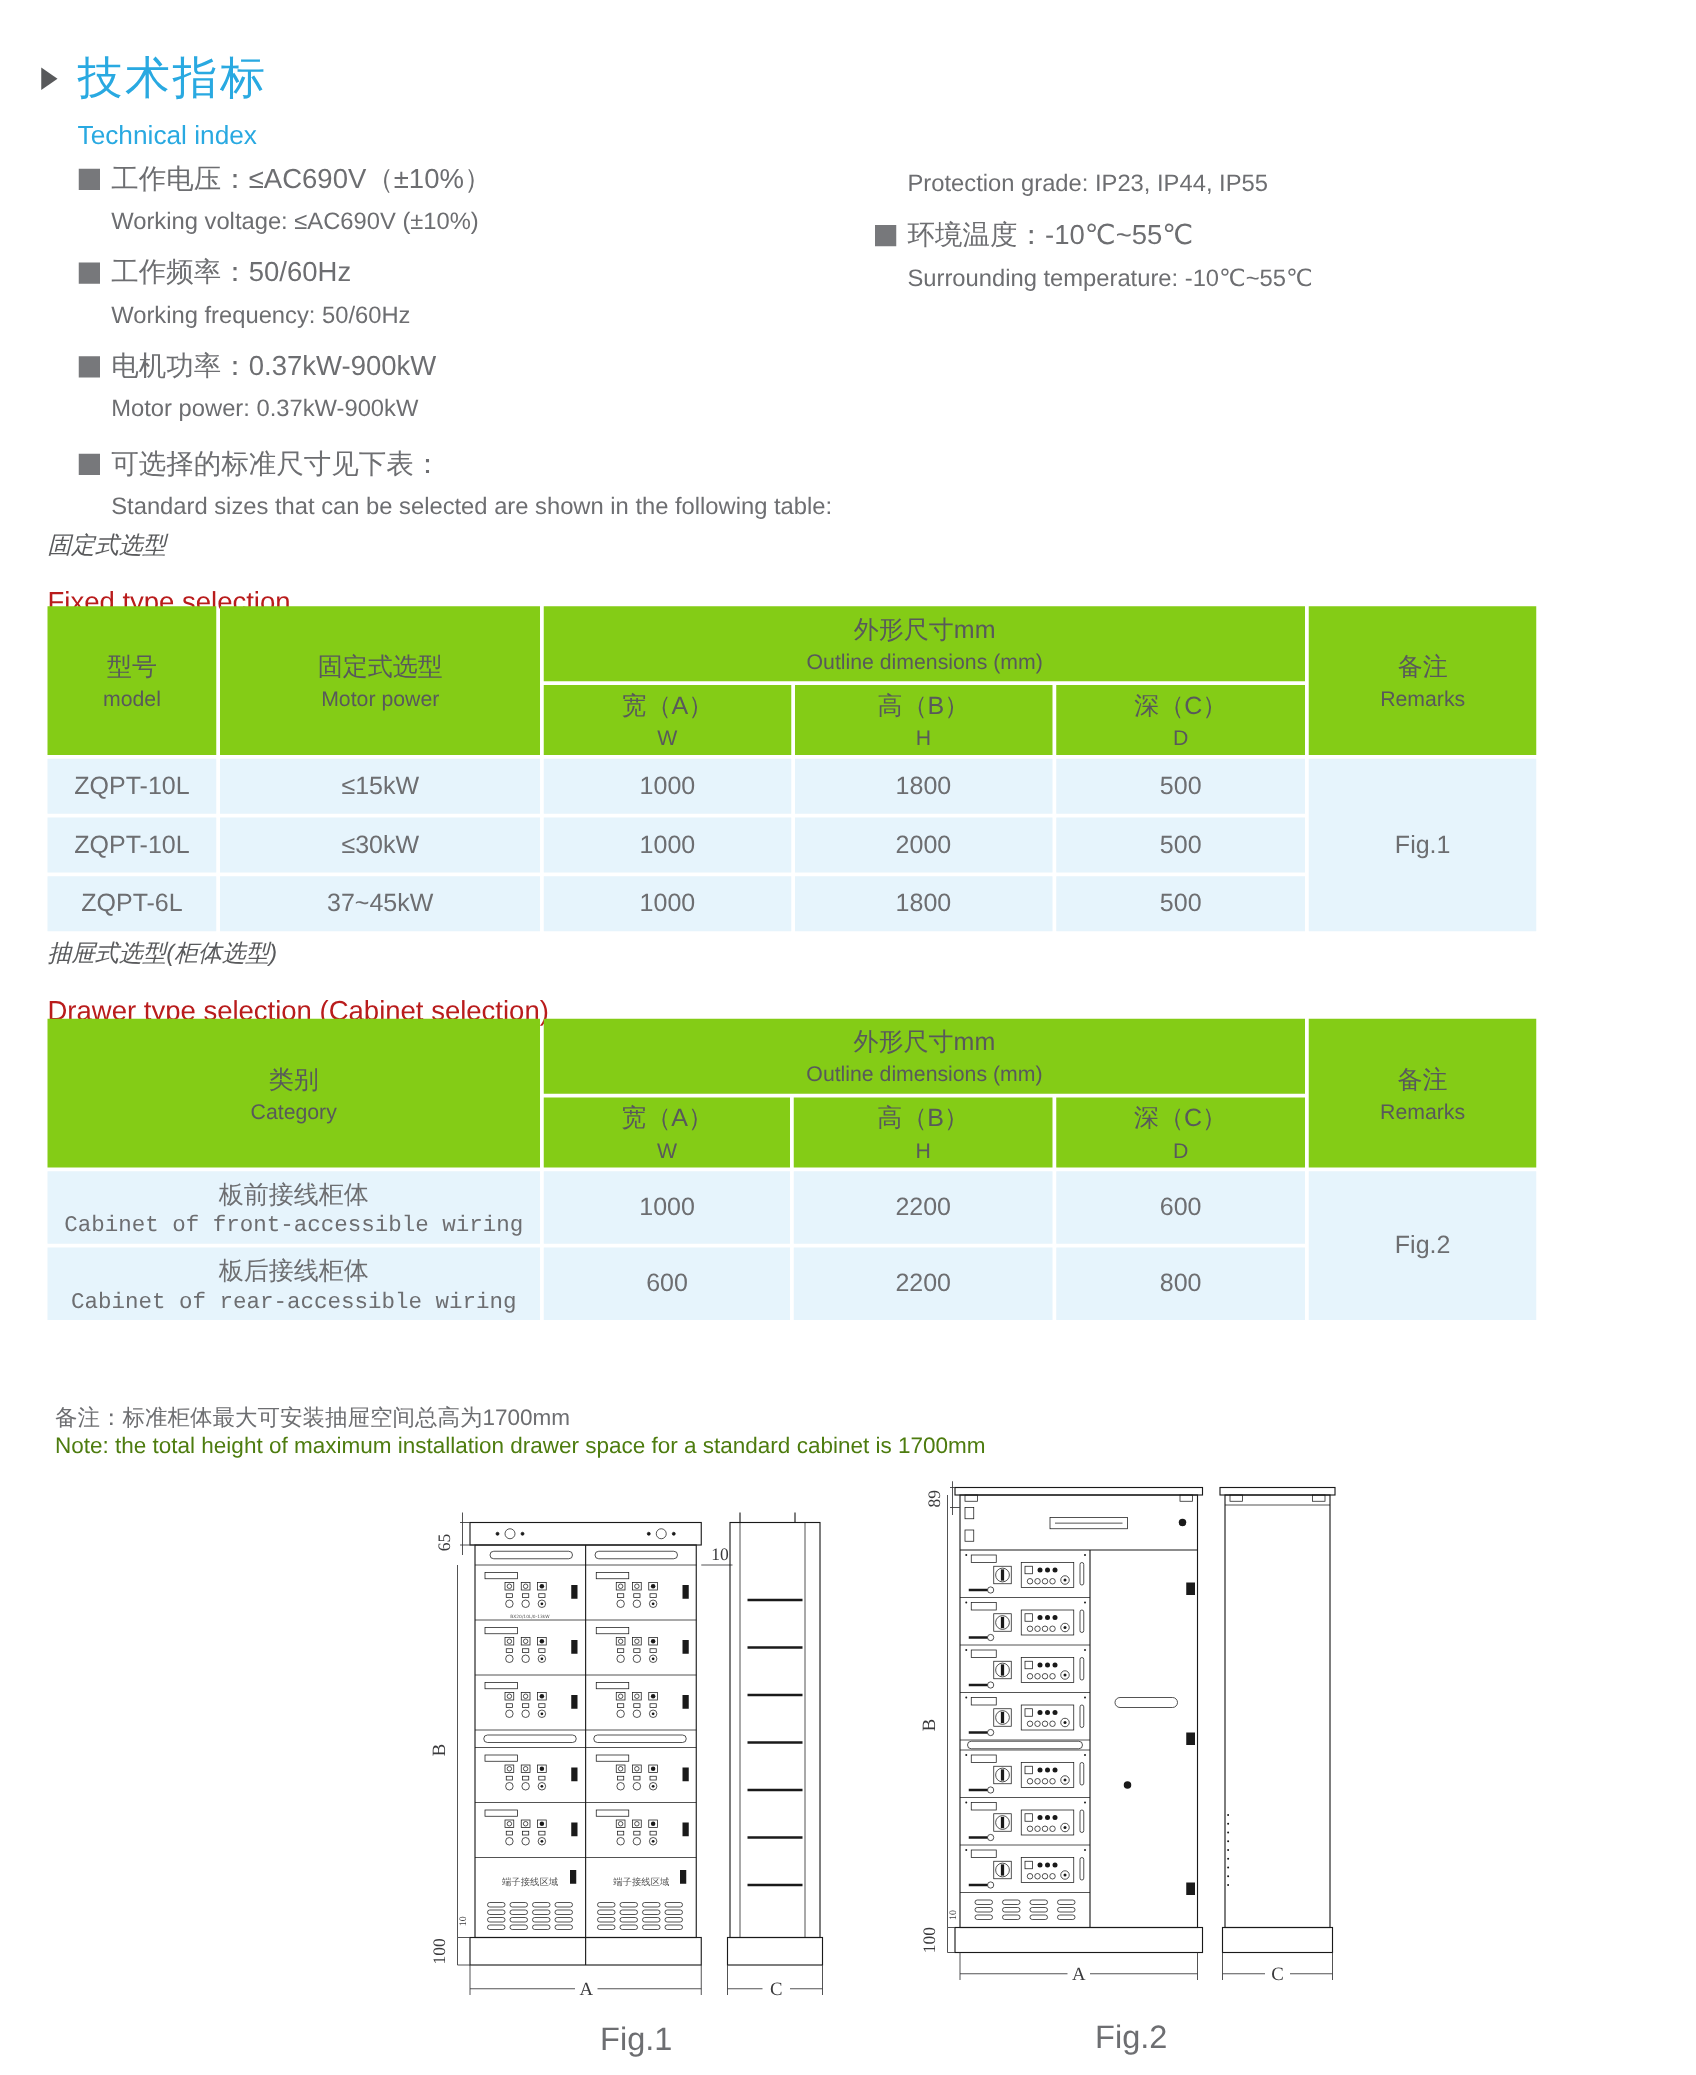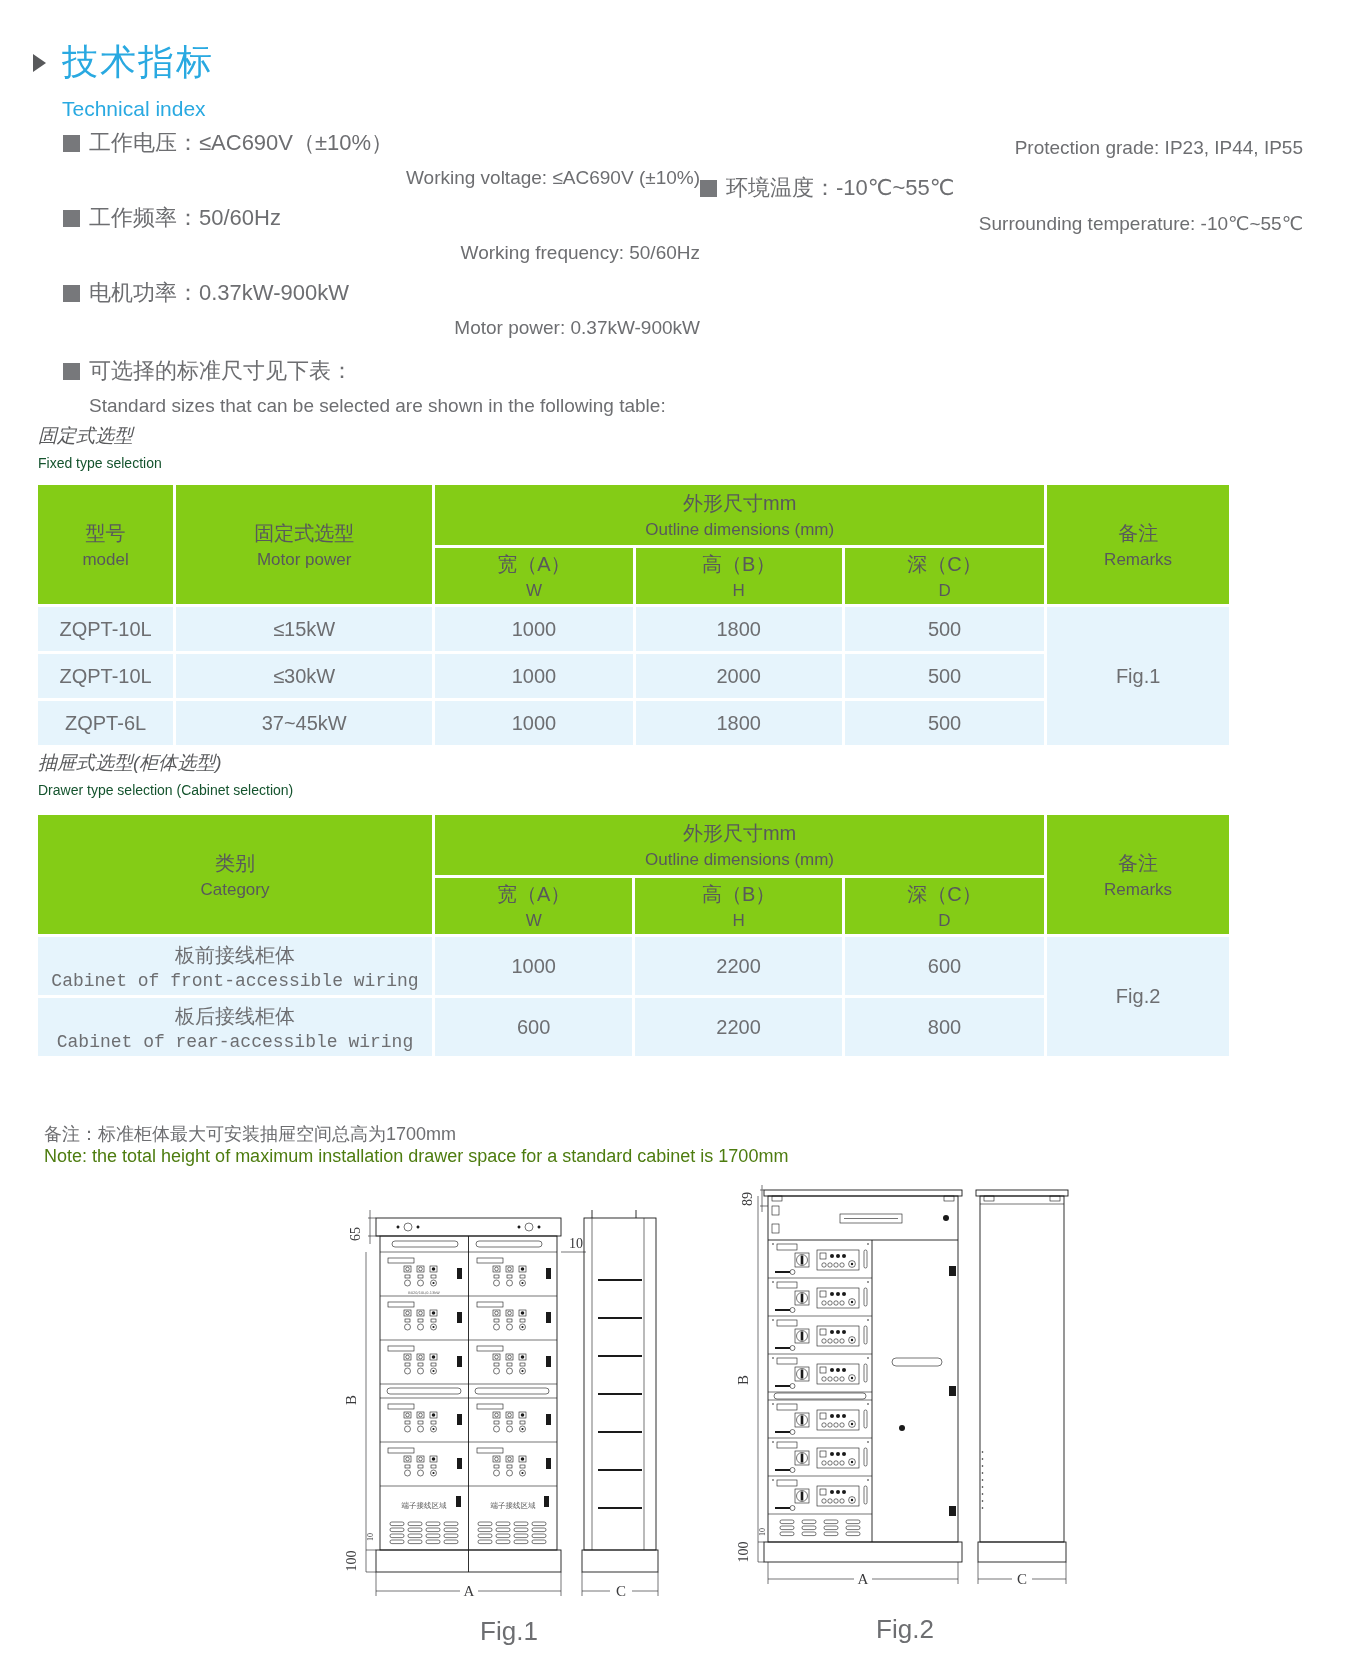--- a/index.html
+++ b/index.html
@@ -9,32 +9,32 @@
     font-family:"Liberation Sans","DejaVu Sans",sans-serif; color:#6d6e71;
   }
   
   .hdr { position:absolute; top:38px; left:33px; }
   .hdr .row { display:flex; align-items:center; }
   .tri { width:0; height:0; border-left:13px solid #58595b; border-top:9px solid transparent;
          border-bottom:9px solid transparent; margin-right:16px; }
   .title-cn { font-size:36px; color:#29a9e1; letter-spacing:2px; }
   .title-en { font-size:21px; color:#29a9e1; margin:10px 0 0 29px; }
   
-  .specs { position:absolute; top:128px; left:63px; width:1240px; display:flex;text-align:right; }
+  .specs { position:absolute; top:128px; left:63px; width:1240px; display:flex; }
   .spec-col-l { width:637px; }
   .spec-col-r { flex:1; }
   .spec-item { margin-bottom:13px; }
   .spec-cn { display:flex; align-items:center; font-size:22px; color:#6d6e71; }
   .bullet { width:17px; height:17px; background:#77787b; margin-right:9px; flex:0 0 auto; }
   .spec-en { font-size:19px; color:#6d6e71; margin:9px 0 14px 26px; }
   .spec-full { position:absolute; top:356px; left:63px; }
   
   .tlabel { margin-left:38px; }
   .tlabel .cn { font-size:19px; color:#595a5c;font-style:italic; }
-  .tlabel .en { font-size:14px; color:#14532d; margin-top:6px; }
+  .tlabel .en { font-size:22px; color:#b91c1c; margin-top:20px; }
   .lbl1 { position:absolute; top:423px; }
   .lbl2 { position:absolute; top:750px; }
   
   table.spec { border-collapse:separate; border-spacing:3px; margin-left:35px; text-align:center; }
   table.spec td { vertical-align:middle; }
   td.hd { background:#84cc16; color:#58595b; }
   td.hd .cn { font-size:20px; }
   td.hd .en { font-size:17px; margin-top:3px; }
   td.bd { background:#e6f4fc; color:#6d6e71; font-size:20px; }
   td.bd .cn { font-size:20px; }

